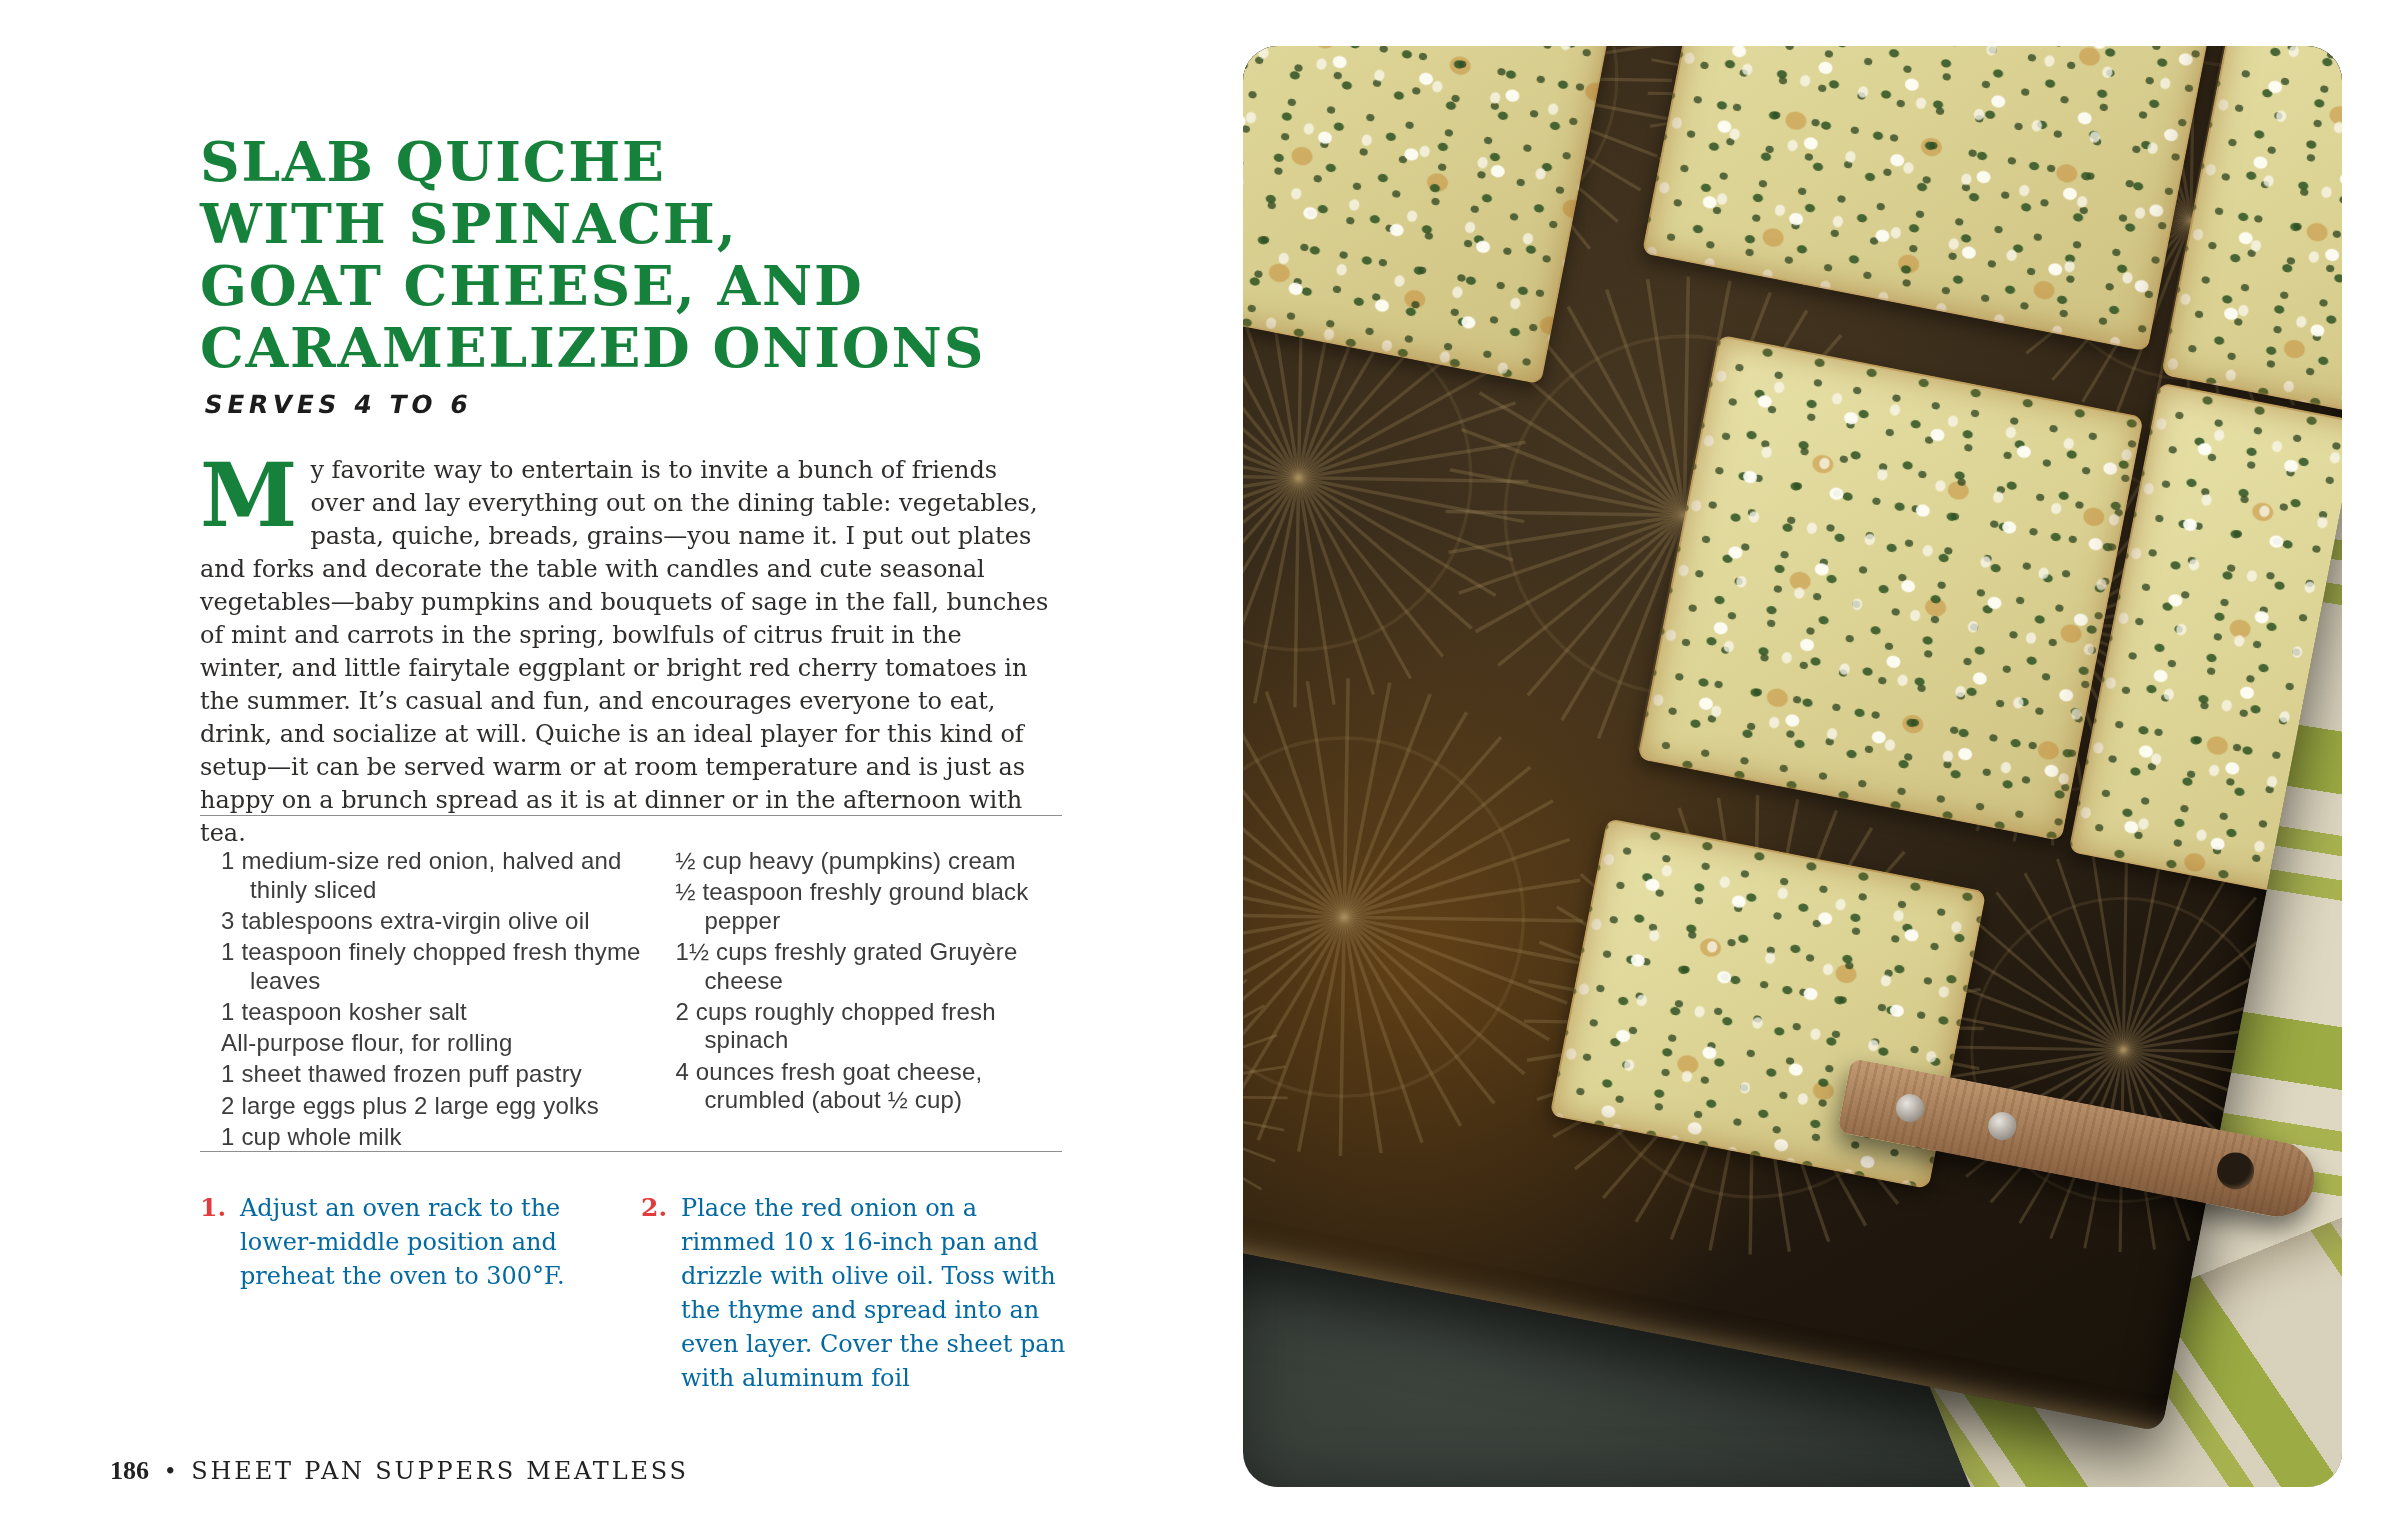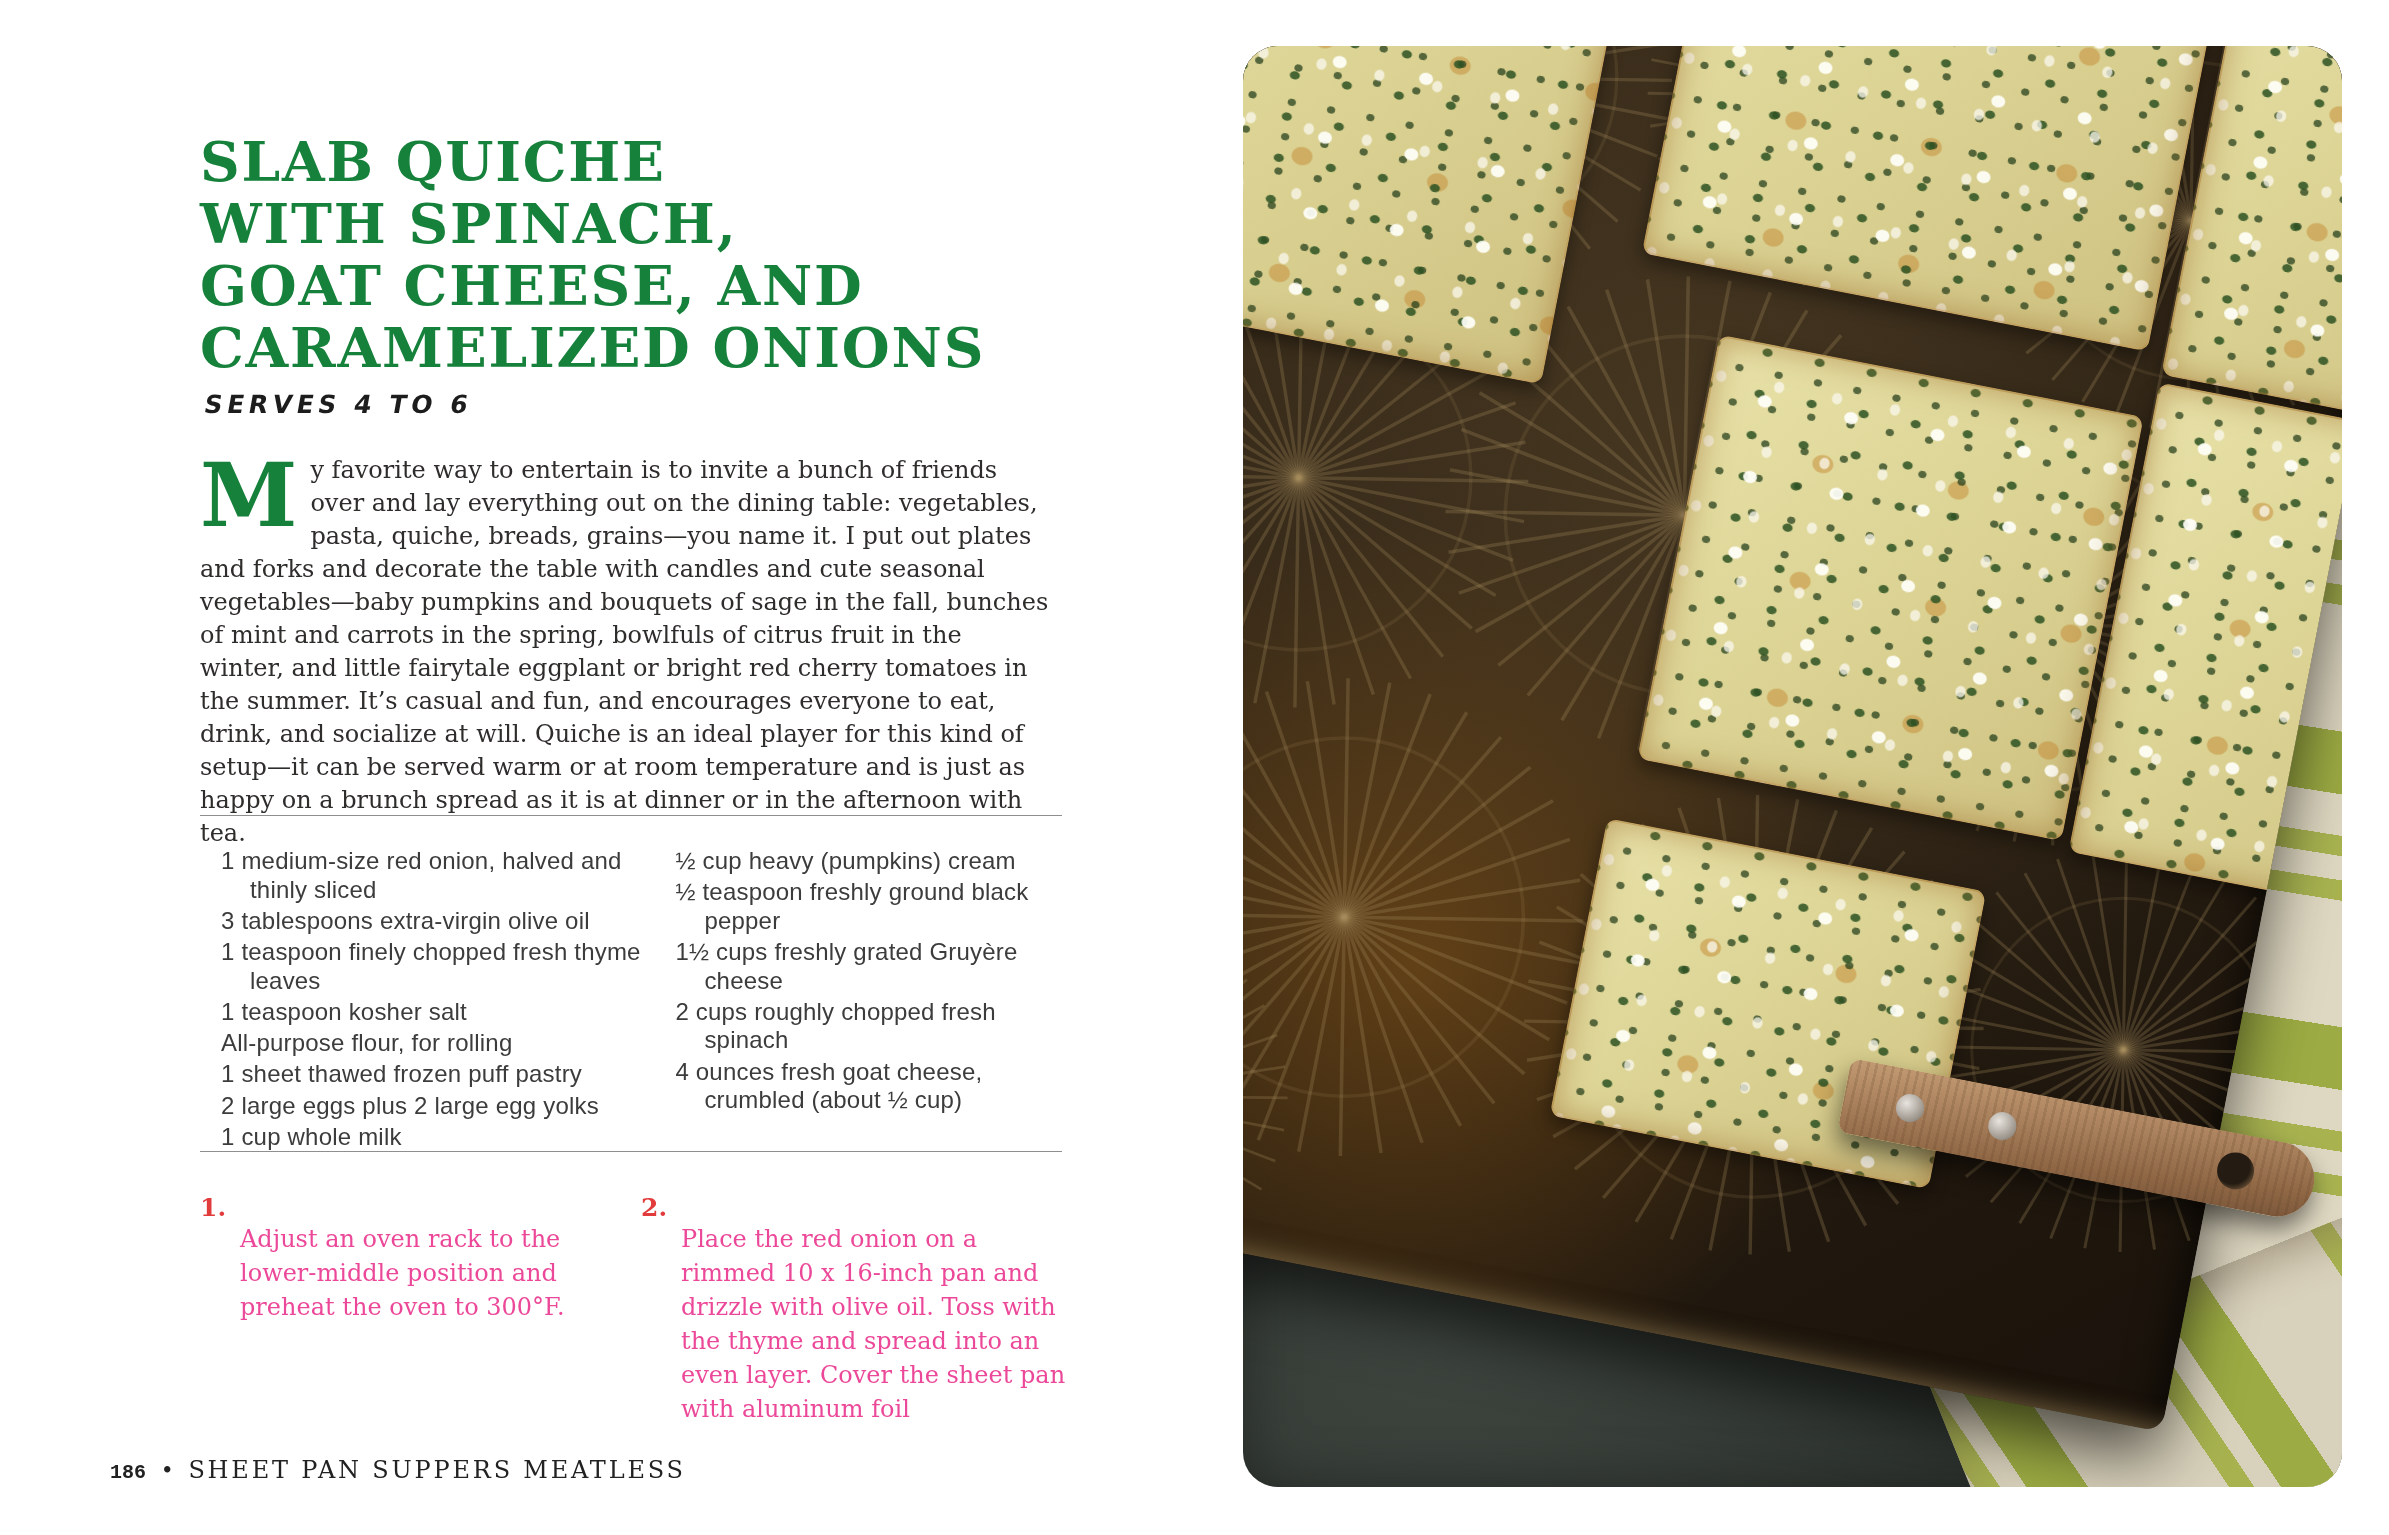--- a/index.html
+++ b/index.html
@@ -32,25 +32,25 @@
   .ingredients{left:221px;top:847px;width:855px;display:flex;gap:28px;
     font-family:"Liberation Sans", sans-serif;font-size:24px;line-height:28.5px;
     color:#3c3c3c;letter-spacing:0.2px;}
   .ing-col{list-style:none;width:430px;}
   .ing-col.right{width:404px;}
   .ing{padding-left:29px;text-indent:-29px;margin-bottom:2.8px;}
   .steps{left:200px;top:1191px;width:873px;display:flex;gap:33px;}
   .step{display:flex;}
   .step-num{flex:none;width:40px;color:var(--step-number-red);
     font-weight:700;font-size:25px;line-height:34px;}
-  .step-text{font-size:24px;line-height:34px;color:#ec4899;margin-top:31px;}
+  .step-text{font-size:24px;line-height:34px;color:#0369a1;}
   .step.one .step-text{width:368px;}
   .step.two .step-text{width:386px;}
   .footer{left:110px;top:1456px;display:flex;align-items:baseline;gap:14.7px;color:#222;}
-  .footer .pg{font-weight:700;font-size:20px;font-family:Liberation Mono, monospace;}
+  .footer .pg{font-weight:700;font-size:26px;font-family:Liberation Serif, serif;}
   .footer .dot{font-size:22px;}
   .footer .bk{font-size:24px;letter-spacing:2.8px;}
 
   
   .photo{left:1243px;top:46px;width:1099px;height:1441px;border-radius:35px;
     overflow:hidden;
     background:radial-gradient(circle at 18% 88%, #3e453f 0%, #2a302b 45%, #161a17 90%);
     box-shadow:inset 0 0 55px rgba(0,0,0,.35);}
   .cloth{position:absolute;left:868px;top:331px;width:570px;height:1176px;
     transform:rotate(9deg);

